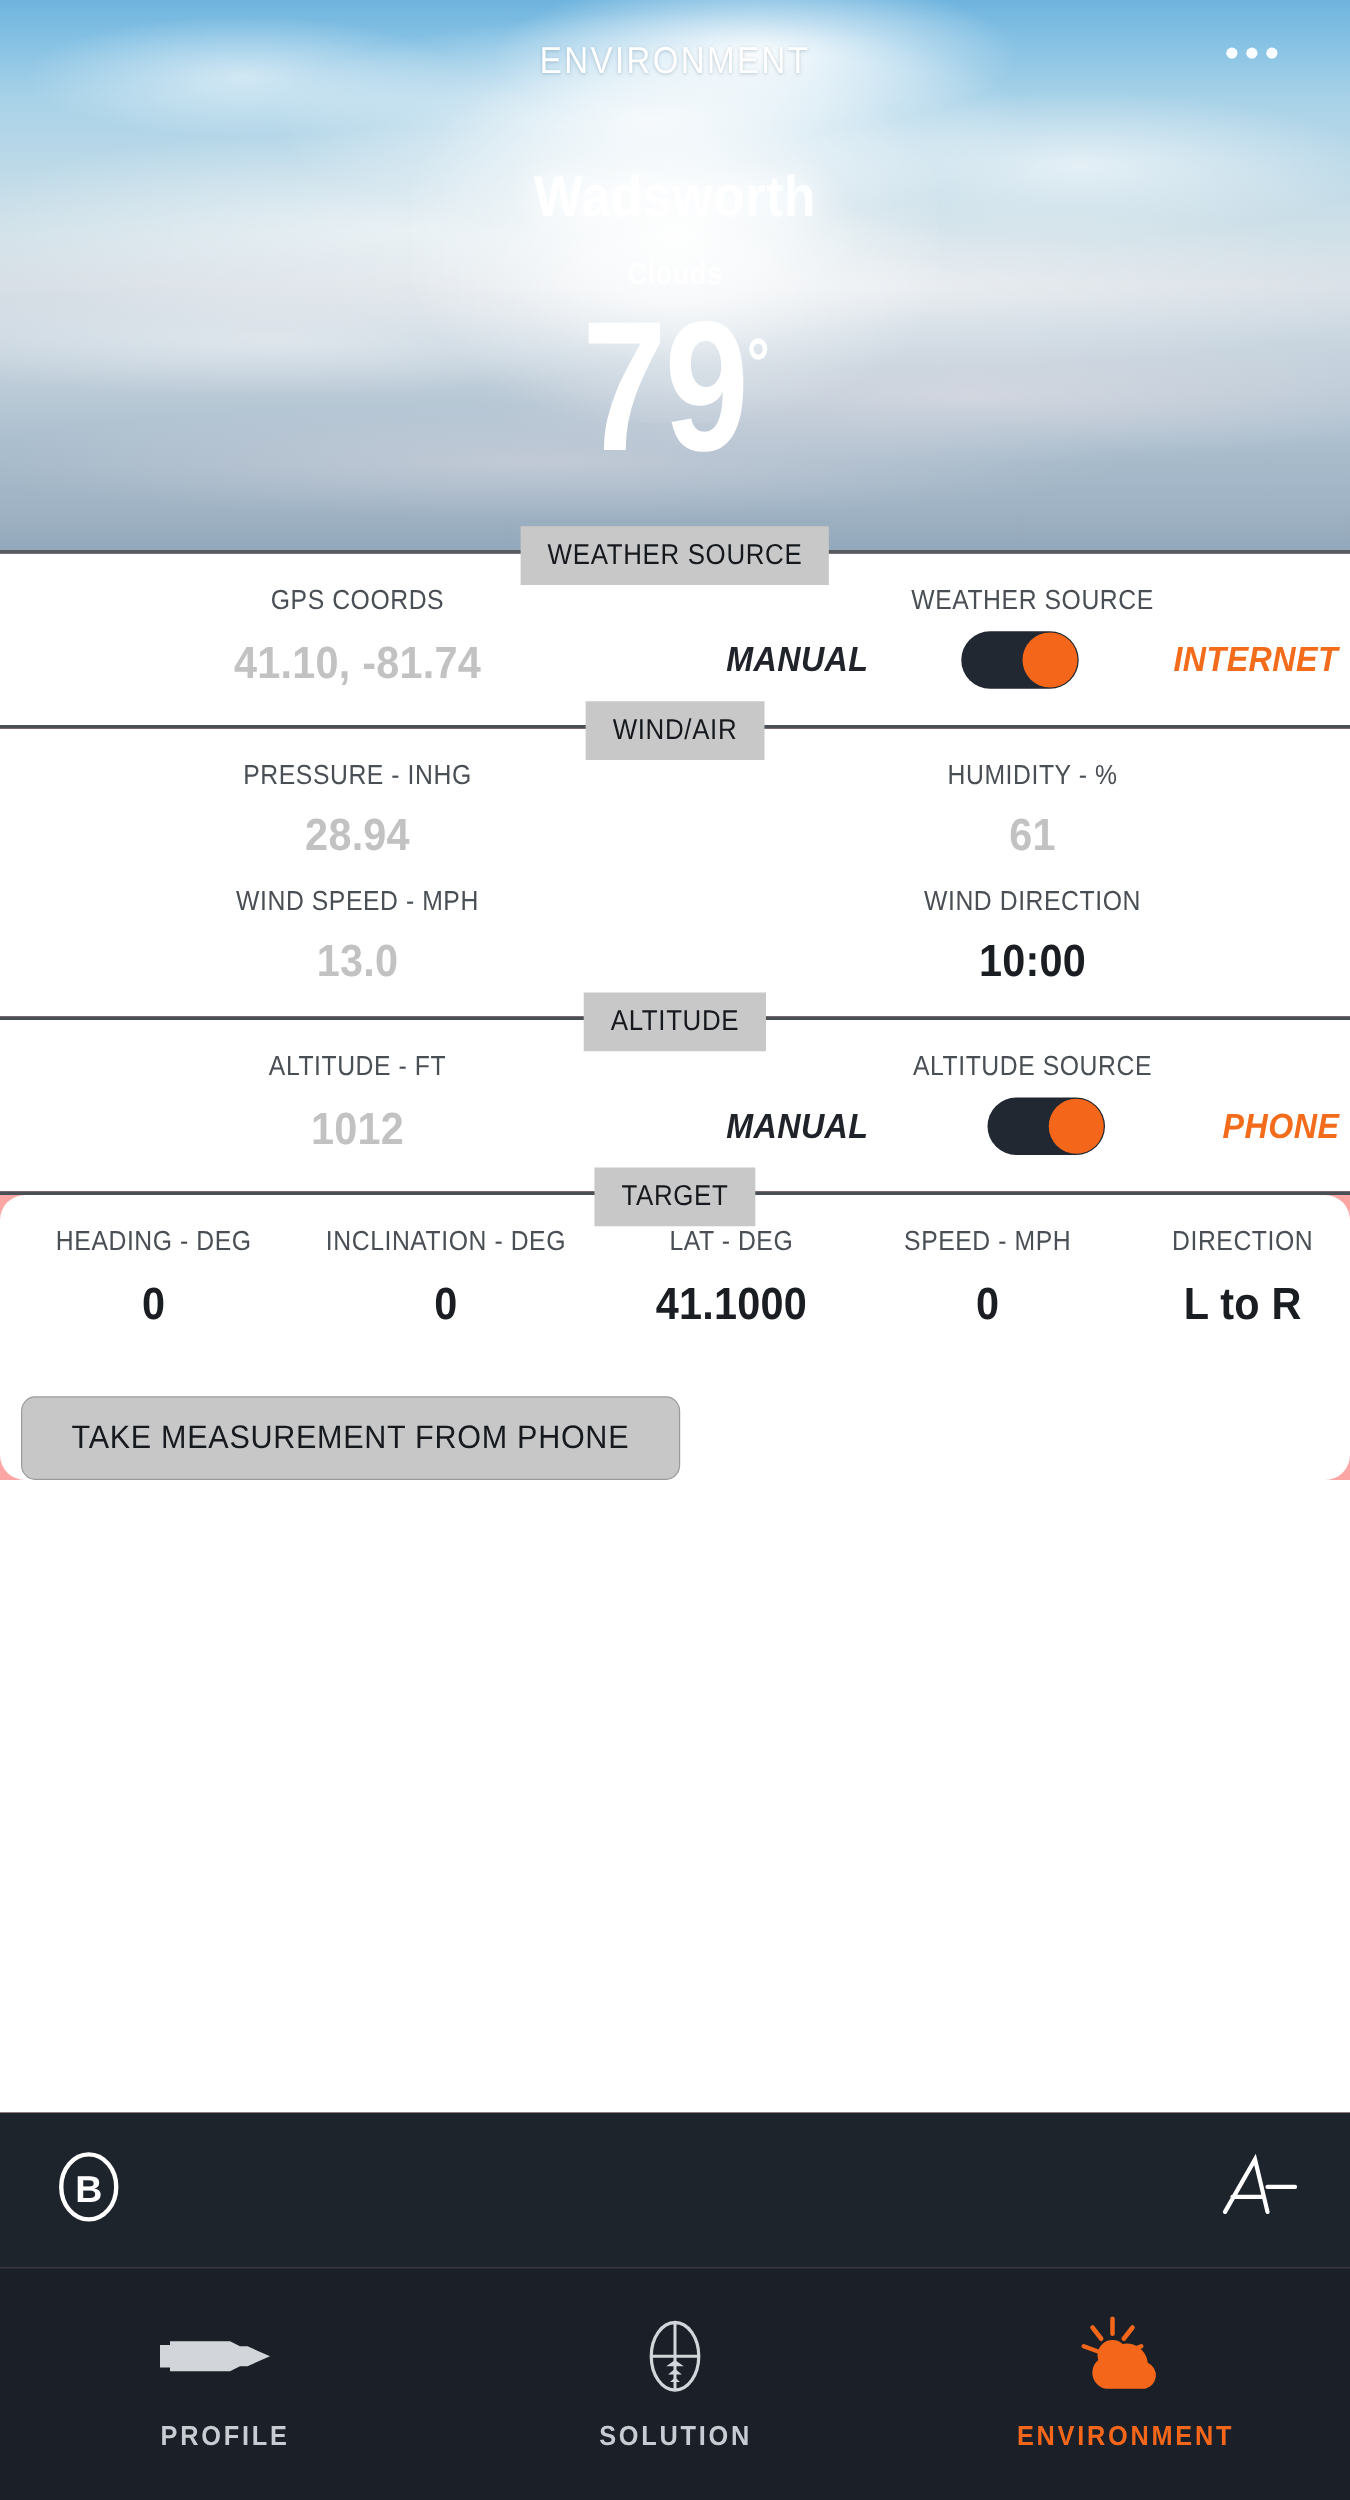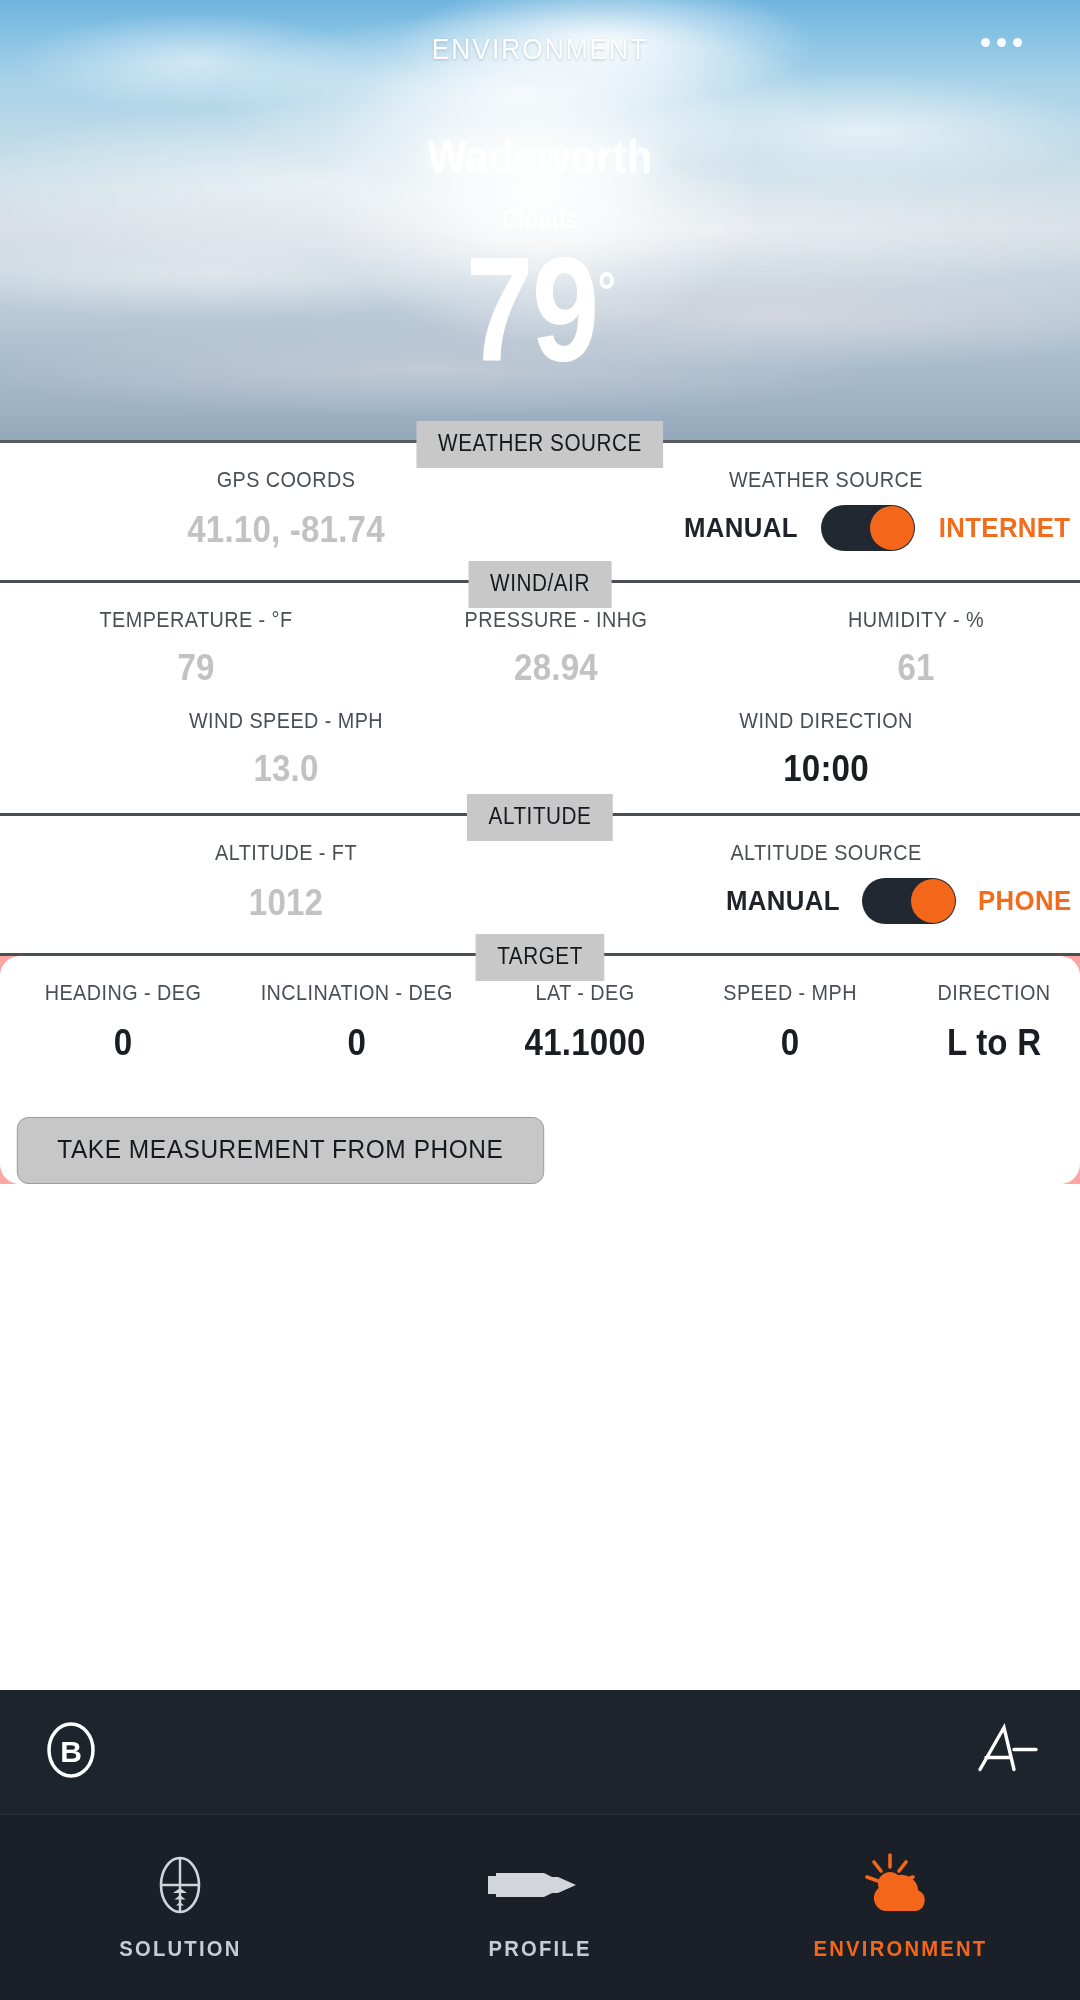--- a/index.html
+++ b/index.html
@@ -185,22 +185,23 @@
     letter-spacing: 0.2px;
     transform: scaleX(0.92);
     line-height: 1.25;
   }
   .val.dim { color: #c2c2c2; }
 
   
   .toggle-wrap {
     display: flex;
     align-items: center;
-    justify-content: flex-end;
+    justify-content: space-between;
     gap: 18px;
+    font-style: italic;
   }
   .tg-label {
     font-size: 28px;
     font-weight: 700;
     color: #20242a;
     letter-spacing: 0.4px;
     transform: scaleX(0.92);
   }
   .tg-label.active { color: #f26c1b; }
   .switch {
@@ -366,24 +367,20 @@
       </div>
     </div>
   </div>
 
   <div class="divider">
     <div class="chip">WIND/AIR</div>
   </div>
   <div class="panel" style="padding-top:24px;padding-bottom:22px;">
     <div class="row">
       <div class="cell">
-        <div class="lbl">TEMPERATURE - °F</div>
-        <div class="val dim" style="margin-top:12px;">79</div>
-      </div>
-      <div class="cell">
         <div class="lbl">PRESSURE - INHG</div>
         <div class="val dim" style="margin-top:12px;">28.94</div>
       </div>
       <div class="cell">
         <div class="lbl">HUMIDITY - %</div>
         <div class="val dim" style="margin-top:12px;">61</div>
       </div>
     </div>
     <div class="row" style="margin-top:18px;">
       <div class="cell">
@@ -465,37 +462,37 @@
         <path d="M10 50 L34 8 L44 50 M16 38 L40 38" fill="none" stroke="#ffffff" stroke-width="3.4" stroke-linecap="round"></path>
         <path d="M44 30 L66 30" stroke="#ffffff" stroke-width="3.4" stroke-linecap="round"></path>
       </svg>
     </div>
   </div>
 
   <div class="nav">
 
     <div class="nav-item">
       <div class="nav-ico">
+        <svg width="112" height="40" viewBox="0 0 112 40" aria-hidden="true">
+          <path d="M4 11 h8 v-3 h48 l8 4 h6 l18 8 -18 8 h-6 l-8 4 H12 v-3 H4 z" fill="#d2d6db"></path>
+        </svg>
+      </div>
+      <div class="nav-lbl">PROFILE</div>
+    </div>
+
+    <div class="nav-item">
+      <div class="nav-ico">
         <svg width="60" height="62" viewBox="0 0 60 62" aria-hidden="true">
           <ellipse cx="30" cy="31" rx="19" ry="27" fill="none" stroke="#d2d6db" stroke-width="2.6"></ellipse>
           <line x1="30" y1="4" x2="30" y2="58" stroke="#d2d6db" stroke-width="2.4"></line>
           <line x1="11" y1="31" x2="49" y2="31" stroke="#d2d6db" stroke-width="2.4"></line>
           <path d="M30 34 l7 5 h-14 z M30 41 l5.5 4.5 h-11 z M30 48 l4 3.5 h-8 z" fill="#d2d6db"></path>
         </svg>
       </div>
       <div class="nav-lbl">SOLUTION</div>
-    </div>
-
-    <div class="nav-item">
-      <div class="nav-ico">
-        <svg width="112" height="40" viewBox="0 0 112 40" aria-hidden="true">
-          <path d="M4 11 h8 v-3 h48 l8 4 h6 l18 8 -18 8 h-6 l-8 4 H12 v-3 H4 z" fill="#d2d6db"></path>
-        </svg>
-      </div>
-      <div class="nav-lbl">PROFILE</div>
     </div>
 
     <div class="nav-item active">
       <div class="nav-ico">
         <svg width="86" height="64" viewBox="0 0 86 64" aria-hidden="true">
           <g stroke="#f4671a" stroke-width="3.6" stroke-linecap="round">
             <line x1="33" y1="2" x2="33" y2="14"></line>
             <line x1="17" y1="9" x2="24" y2="18"></line>
             <line x1="49" y1="9" x2="42" y2="18"></line>
             <line x1="10" y1="24" x2="21" y2="28"></line>

